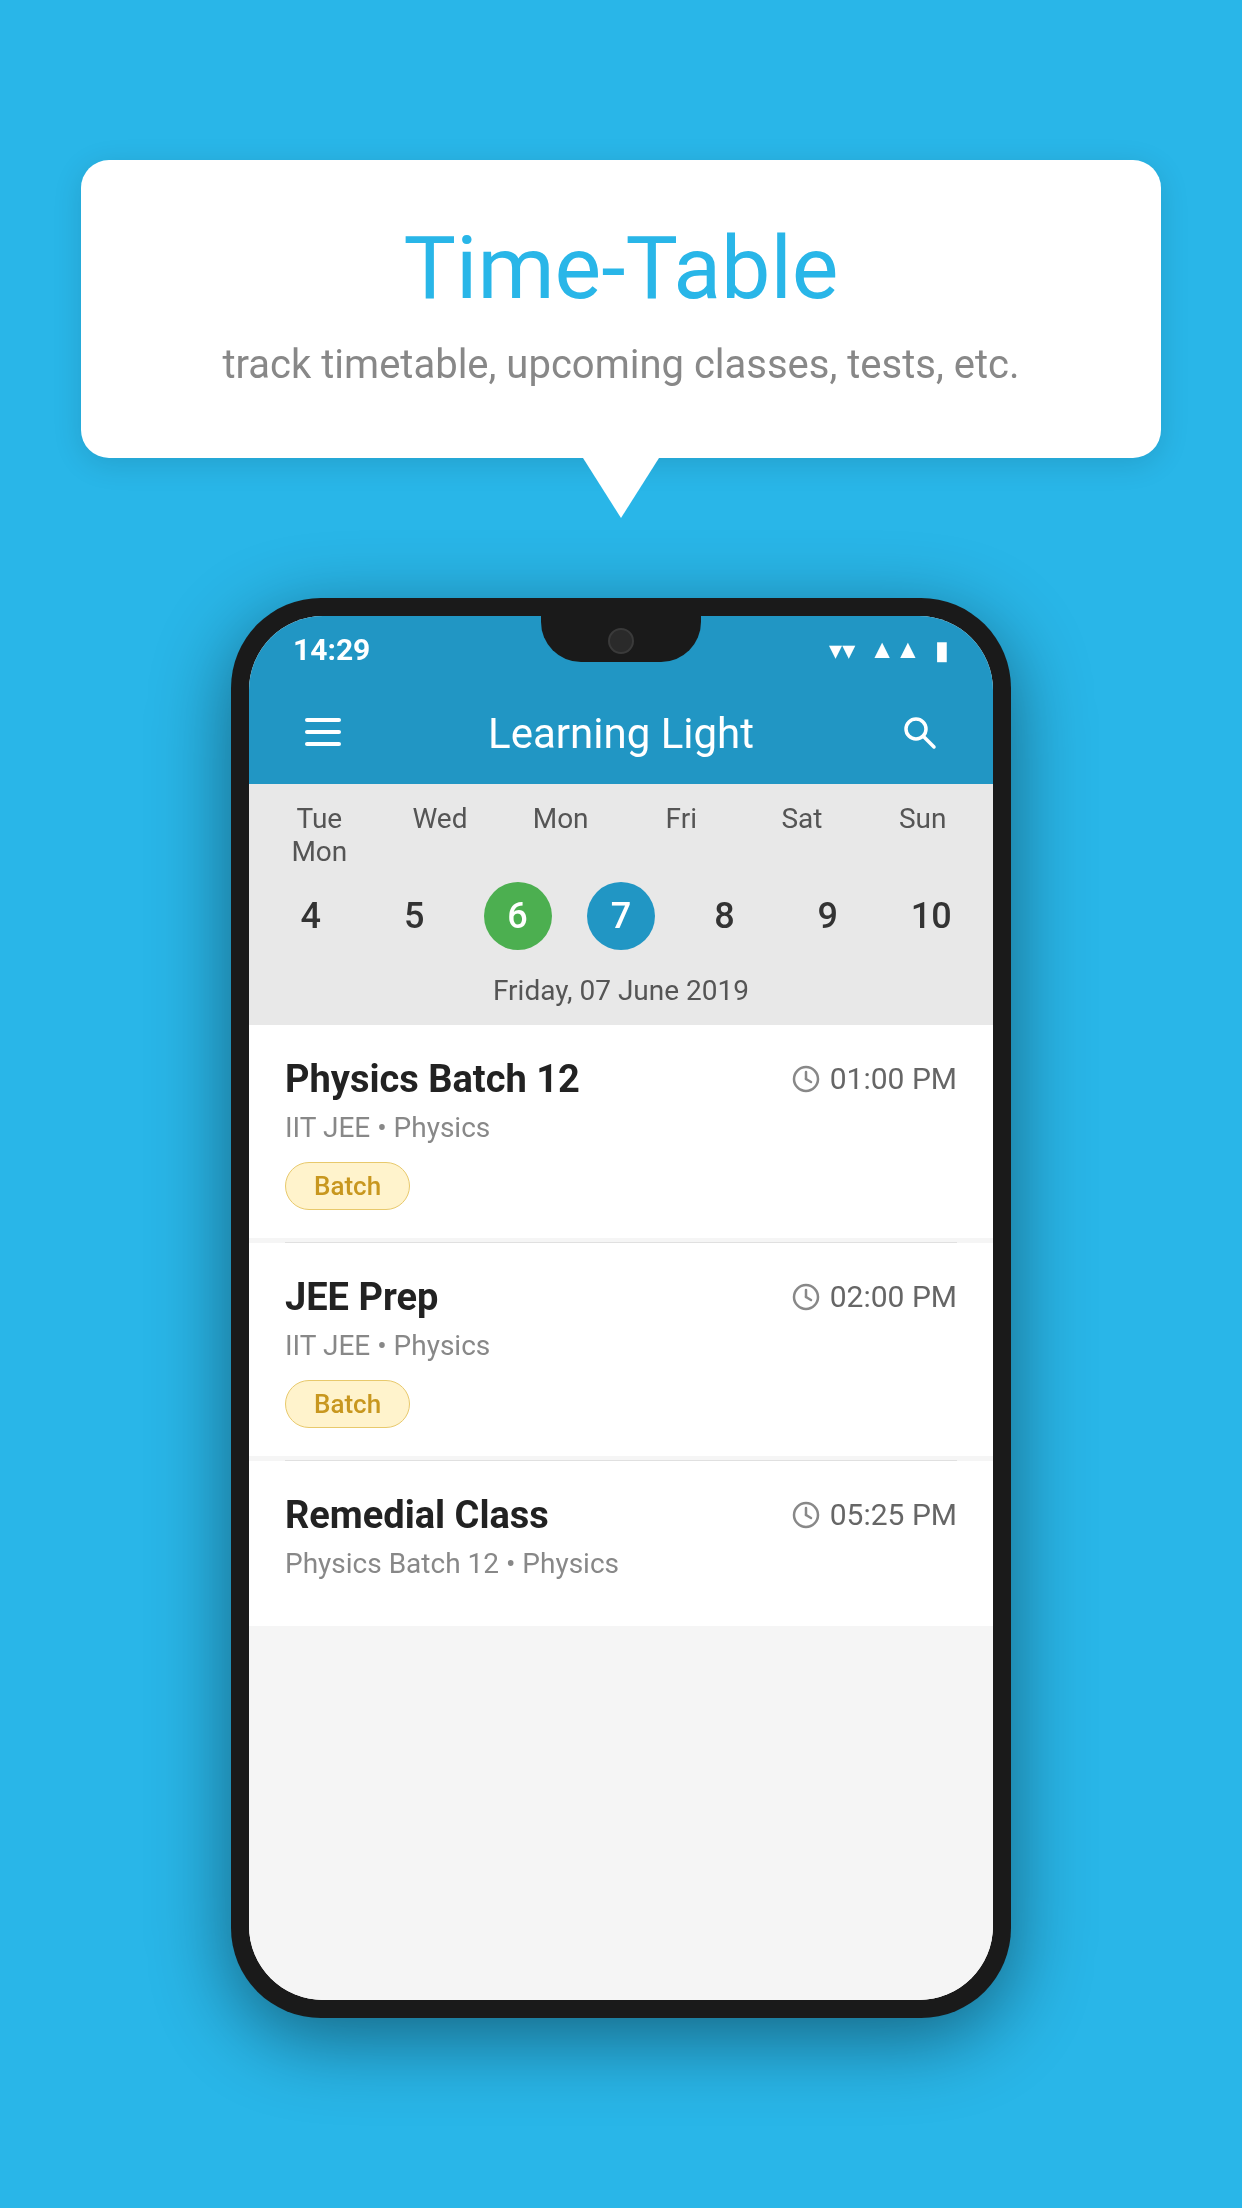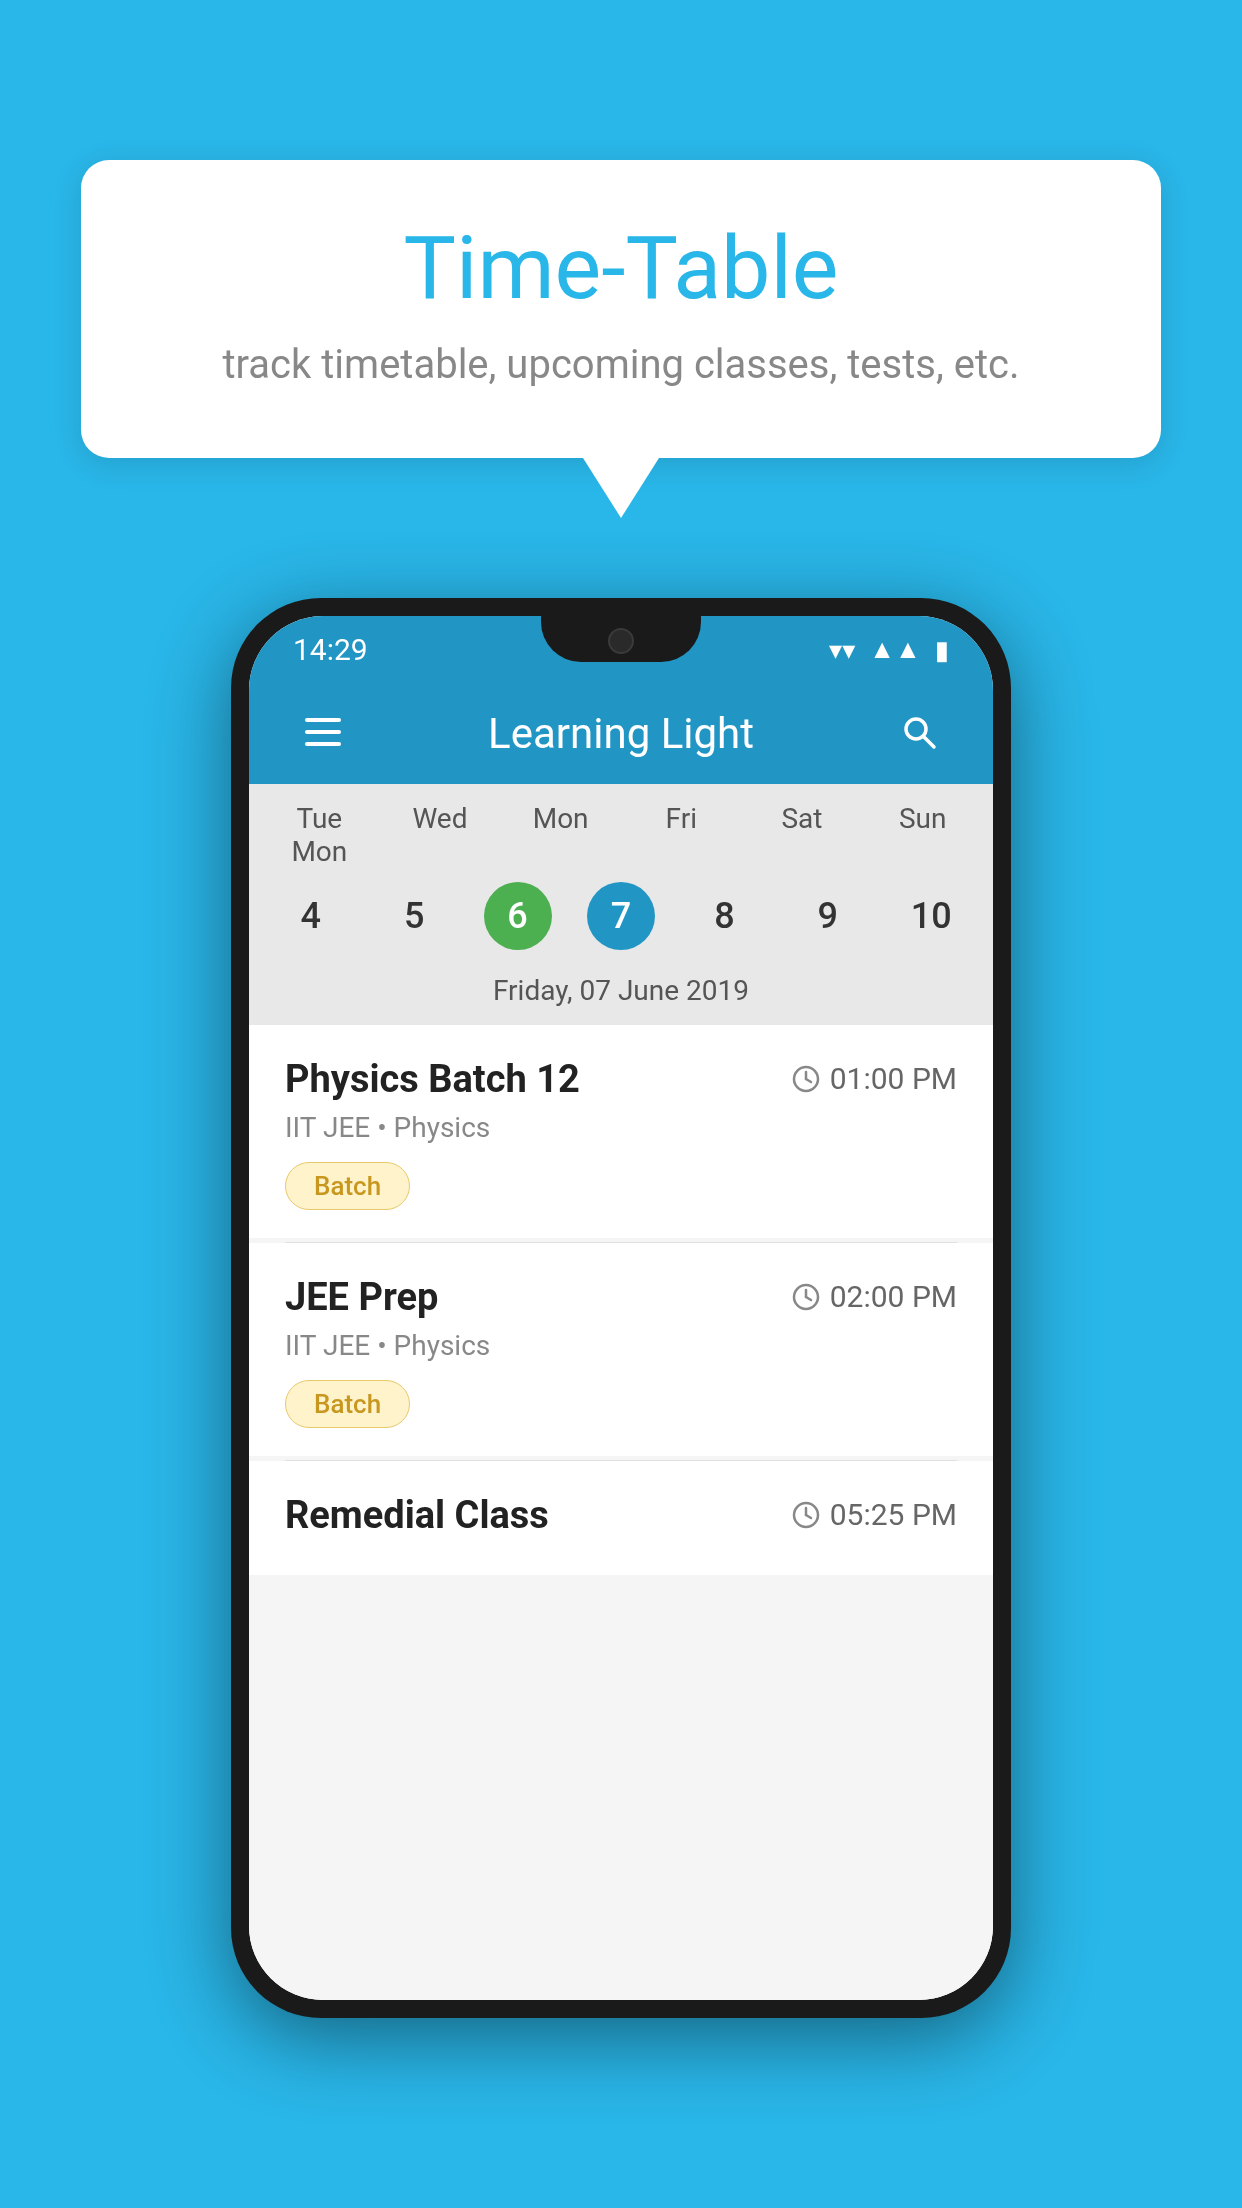--- a/index.html
+++ b/index.html
@@ -118,21 +118,21 @@
       padding: 0 44px;
       display: flex;
       align-items: center;
       justify-content: space-between;
       flex-shrink: 0;
     }
 
     .status-time {
       color: #fff;
       font-size: 30px;
-      font-weight: 400;
+      font-weight: 700;
     }
 
     .status-icons {
       display: flex;
       align-items: center;
       gap: 14px;
     }
 
     
     .app-bar {
@@ -385,18 +385,19 @@
             <span class="schedule-name">Remedial Class</span>
             <span class="schedule-time">
               <svg width="28" height="28" viewBox="0 0 28 28" style="flex-shrink:0">
                   <circle cx="14" cy="14" r="12" stroke="#888" stroke-width="2.5" fill="none"></circle>
                   <line x1="14" y1="7" x2="14" y2="14" stroke="#888" stroke-width="2.5" stroke-linecap="round"></line>
                   <line x1="14" y1="14" x2="19" y2="17" stroke="#888" stroke-width="2.5" stroke-linecap="round"></line>
                 </svg>
               05:25 PM
             </span>
           </div>
+          <div class="schedule-sub">Physics Batch 12 • Physics</div>
         </div>
 
       </div>
     </div>
   </div>
 </div>
 
 </body></html>

